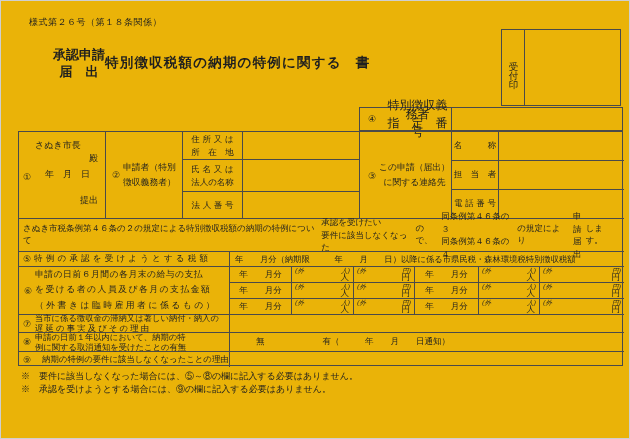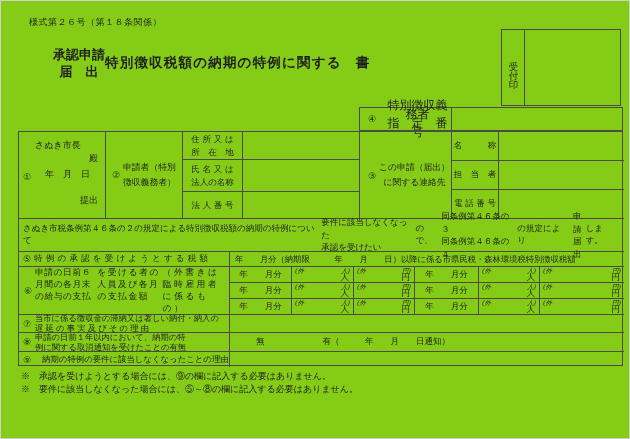--- a/index.html
+++ b/index.html
@@ -1,18 +1,18 @@
 <!DOCTYPE html>
 <html><head>
 <meta charset="utf-8">
 <style>
   * { margin:0; padding:0; box-sizing:border-box; }
   html,body { background:#e8e8e8; }
   #page {
-    position:relative; width:630px; height:439px; background:#84cc16;
+    position:relative; width:630px; height:439px; background:#eab308;
     font-family:"DejaVu Serif","Liberation Serif",serif; color:#1f1f1f;
     overflow:hidden; border:1px solid #cfcfcf;
   }
   .abs { position:absolute; }
   .bordered { border:1px solid #4a4a4a; }
   .br { border-right:1px solid #4a4a4a; }
   .bb { border-bottom:1px solid #4a4a4a; }
   .cc { display:flex; align-items:center; justify-content:center; }
   .col { display:flex; flex-direction:column; align-items:center; justify-content:center; }
 
@@ -67,21 +67,21 @@
   .stack.ctr { text-align:center; }
 
   
   #rowC-label { left:0; top:120px; width:211px; height:15px; display:flex; align-items:center; padding-left:4px; font-size:8.5px; }
   #rowC-label .txt { letter-spacing:3.2px; margin-left:3px; }
   #rowC-content { left:211px; top:120px; width:394px; height:15px; display:flex; align-items:center; padding-left:5px; font-size:8.3px; }
 
   
   #rowD-label { left:0; top:135px; width:211px; height:48px; font-size:8.8px; }
   #rowD-label .c6 { position:absolute; left:5px; top:19px; }
-  #rowD-label .lines { position:absolute; left:16px; top:0; width:195px; height:100%; display:flex; flex-direction:row; justify-content:space-around;font-family:Liberation Serif, serif; }
+  #rowD-label .lines { position:absolute; left:16px; top:0; width:195px; height:100%; display:flex; flex-direction:column; justify-content:space-around;font-family:Liberation Serif, serif; }
   #rowD-label .l1 { letter-spacing:0.5px; }
   #rowD-label .l2 { letter-spacing:1.5px; }
   #rowD-label .l3 { letter-spacing:2.5px; }
   #grid6 { left:211px; top:135px; width:394px; height:48px; display:grid;
            grid-template-columns:62px 62px 61px 64px 61px 84px; grid-template-rows:16px 16px 16px; }
   .gc { border-right:1px solid #4a4a4a; border-bottom:1px solid #4a4a4a; position:relative; }
   .gc.last-col { border-right:none; }
   .gc-month { display:flex; align-items:center; justify-content:center; font-size:8.5px; }
   .gc-top { position:absolute; top:0px; left:3px; right:3px; display:flex; justify-content:space-between; font-size:6.5px; }
   .gc-bottom { position:absolute; right:4px; bottom:0px; font-size:8.5px; line-height:9px; }
@@ -178,22 +178,22 @@
     <div class="sec3-label br bb cc" style="top:0;height:29px;">名　　　称</div>
     <div class="sec3-value bb" style="top:0;height:29px;"></div>
     <div class="sec3-label br bb cc" style="top:29px;height:29px;">担　当　者</div>
     <div class="sec3-value bb" style="top:29px;height:29px;"></div>
     <div class="sec3-label br bb cc" style="top:58px;height:29px;">電 話 番 号</div>
     <div class="sec3-value bb" style="top:58px;height:29px;"></div>
 
     <div id="rowB" class="bb">
       <span>さぬき市税条例第４６条の２の規定による特別徴収税額の納期の特例について</span>
       <span class="stack">
+        <div>承認を受けたい</div>
         <div>要件に該当しなくなった</div>
-        <div>承認を受けたい</div>
       </span>
       <span>ので、</span>
       <span class="stack">
         <div>同条例第４６条の３</div>
         <div>同条例第４６条の４</div>
       </span>
       <span>の規定により</span>
       <span class="stack ctr">
         <div>申請</div>
         <div>届出</div>
@@ -337,17 +337,17 @@
 
     <div id="rowG-label" class="br">
       <span class="circle">⑨</span>
       <span class="txt">納期の特例の要件に該当しなくなったことの理由</span>
     </div>
     <div id="rowG-content"></div>
 
   </div>
 
   <div id="notes" class="abs">
+    <div>※　要件に該当しなくなった場合には、⑤～⑧の欄に記入する必要はありません。</div>
     <div>※　承認を受けようとする場合には、⑨の欄に記入する必要はありません。</div>
-    <div>※　要件に該当しなくなった場合には、⑤～⑧の欄に記入する必要はありません。</div>
   </div>
 
 </div>
 
 </body></html>

